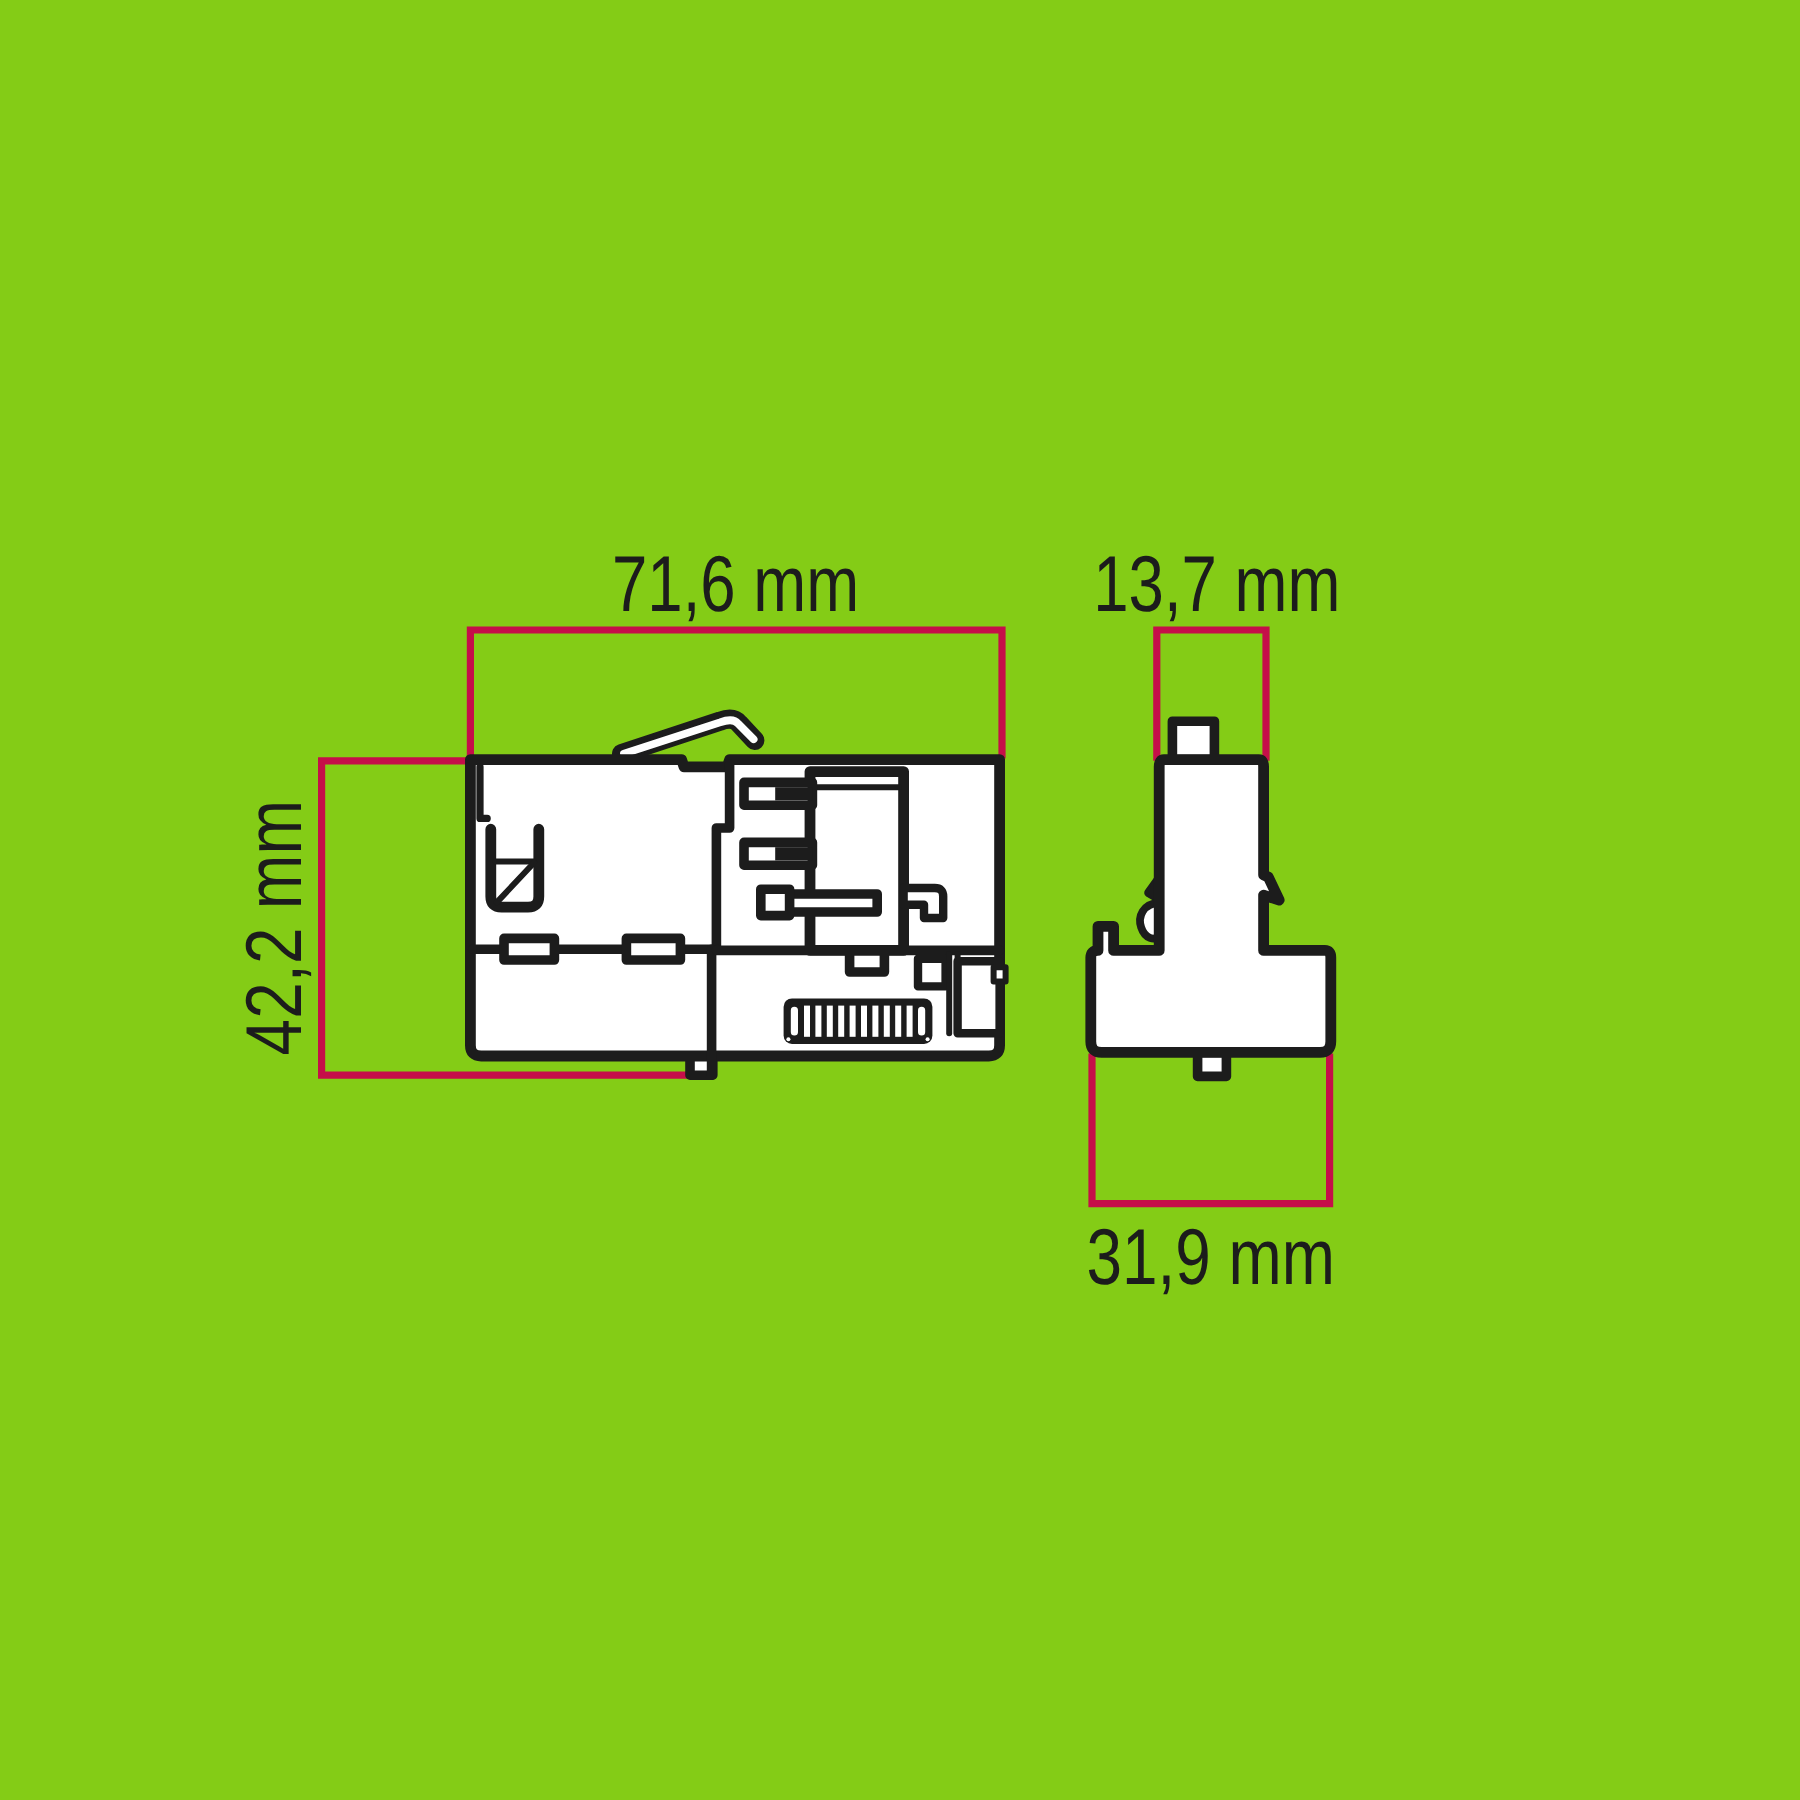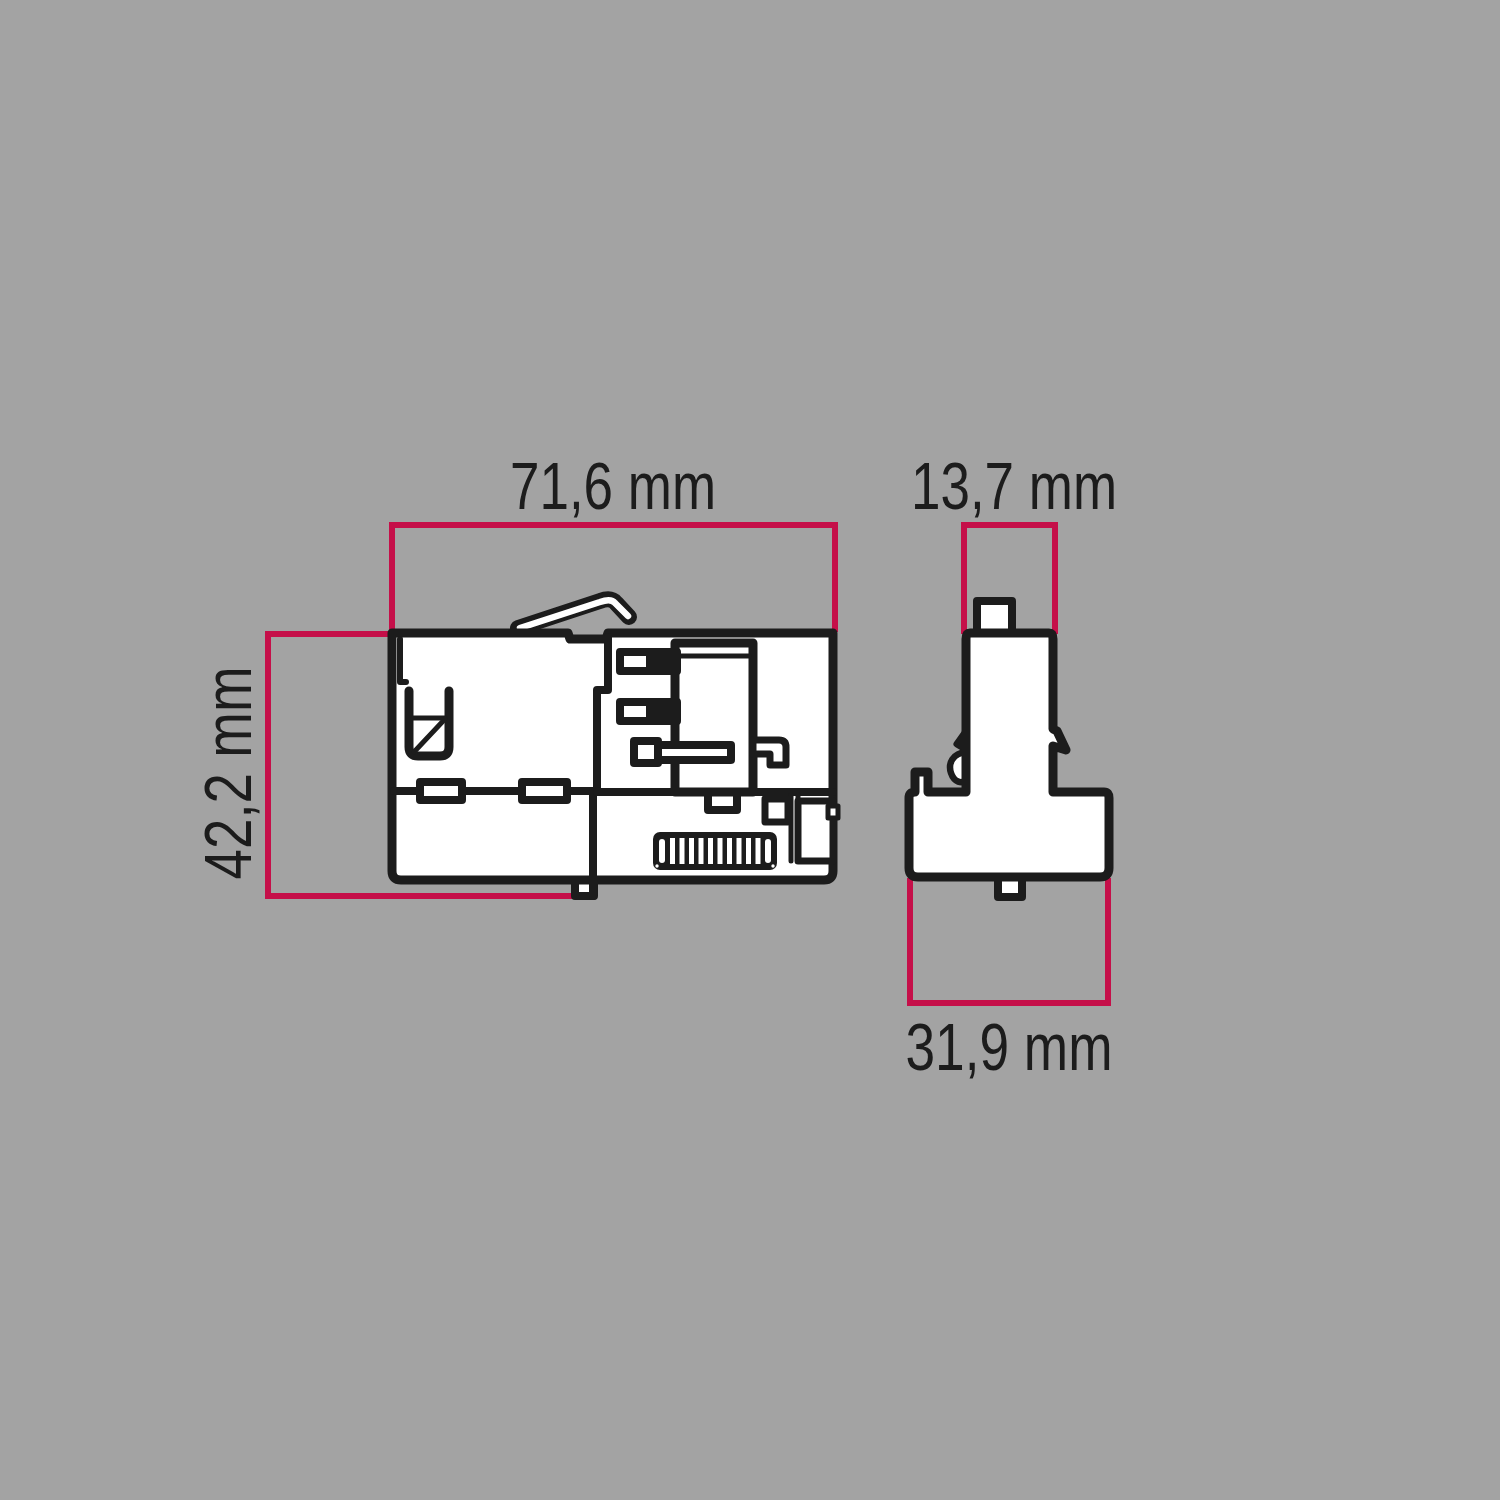--- a/index.html
+++ b/index.html
@@ -4,21 +4,21 @@
 <style>
   html, body {
     margin: 0;
     padding: 0;
     background: #ffffff;
   }
   .canvas {
     position: relative;
     width: 1500px;
     height: 1500px;
-    background: #a3a3a3;
+    background: #84cc16;
     overflow: hidden;
     font-family: "Liberation Sans", sans-serif;
   }
   .canvas svg {
     position: absolute;
     left: 0;
     top: 0;
     display: block;
   }
   text.dim-label {

